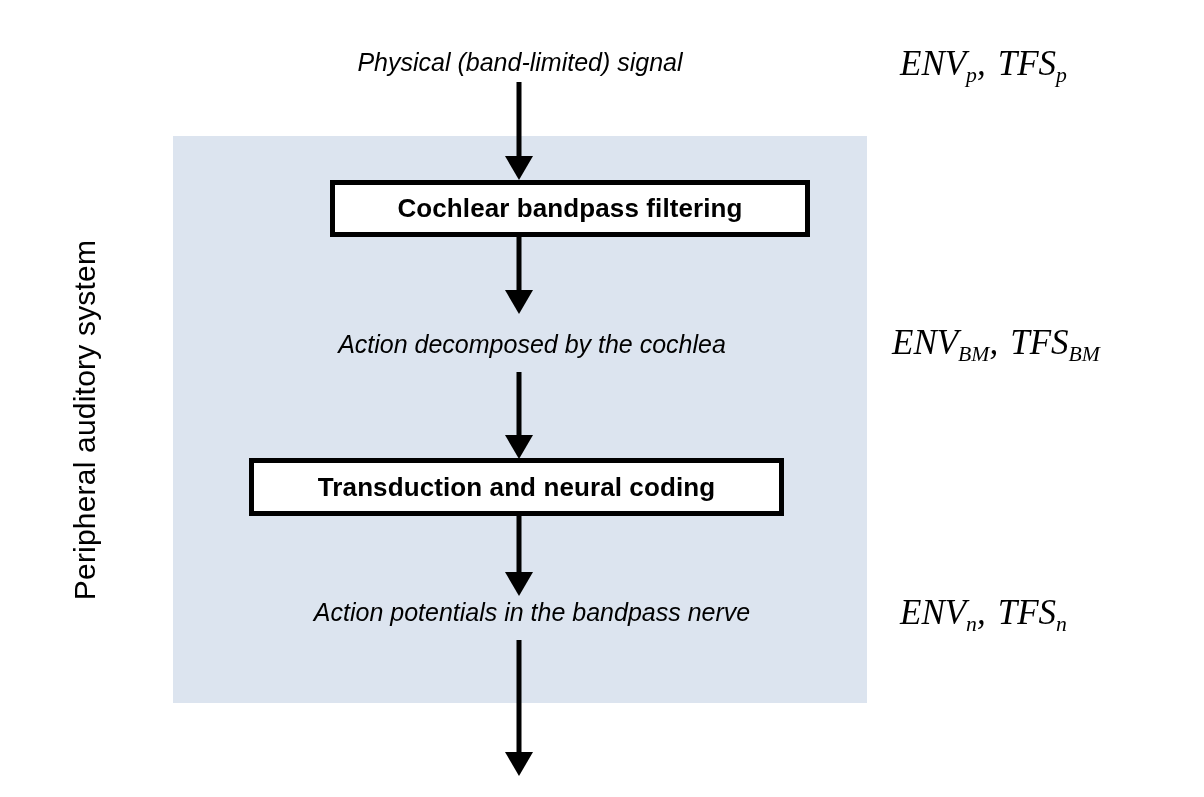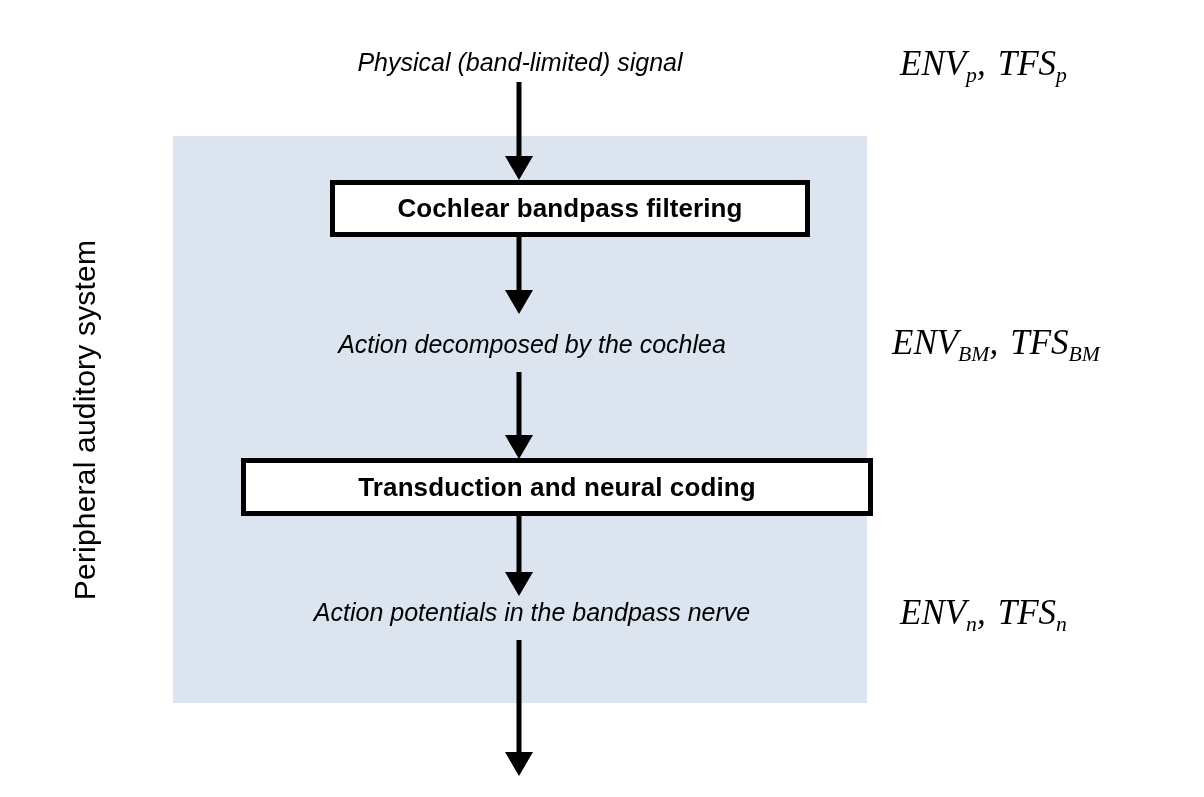--- a/index.html
+++ b/index.html
@@ -60,23 +60,23 @@
     letter-spacing: 0.1px;
   }
   #box-cochlear {
     left: 286px;
     top: 180px;
     width: 480px;
     height: 57px;
     margin-left: 44px;
   }
   #box-transduction {
-    left: 241px;
+    left: 249px;
     top: 458px;
-    width: 632px;
+    width: 535px;
     height: 58px;
     justify-content: center;
   }
 
   
   .stage-text {
     position: absolute;
     font-size: 25px;
     font-style: italic;
     font-weight: 400;

